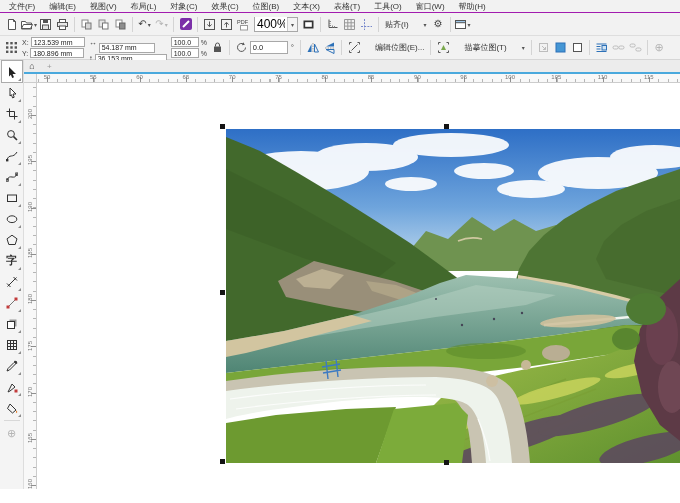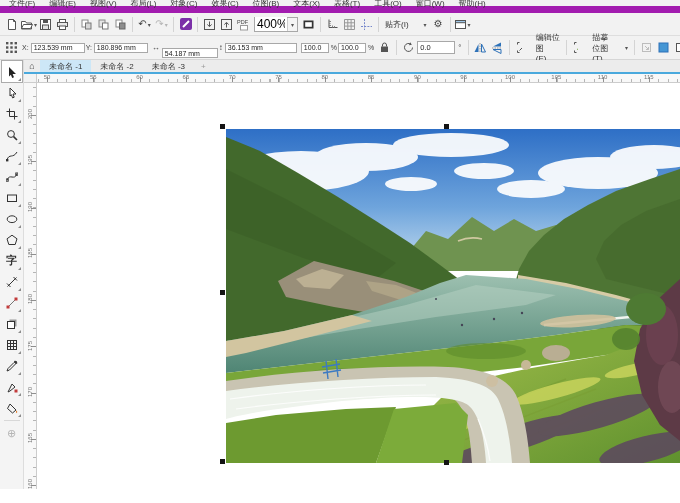--- a/index.html
+++ b/index.html
@@ -15,36 +15,36 @@
   .tspacer { flex:1; }
   .winbtns { display:flex; align-items:center; gap:14px; margin-right:4px; }
   .appwin { width:9px; height:8px; border:1px solid #666; position:relative; background:#fff; }
   .appwin::after { content:''; position:absolute; top:-3px; right:-3px; width:4px; height:4px;
                    border-radius:50%; background:#3fae49; }
   .minbtn { width:8px; height:0; border-bottom:2px solid #333; margin-top:4px; }
   .maxbtn { width:8px; height:7px; border:1px solid #333; }
 
   
   .menubar { height:13px; background:#f2f2f2; display:flex; align-items:center; padding-left:2px;
-             font-size:8px; color:#333; border-bottom:7px solid #a21caf; }
+             font-size:8px; color:#333; border-bottom:1px solid #a21caf; }
   .mitem { padding:0 7px; white-space:nowrap; }
 
   
   .tb { background:#f2f2f2; display:flex; align-items:center; padding:0 3px; }
   .tb1 { height:23px; border-bottom:1px solid #dedede; }
   .tb2 { height:24px; border-bottom:1px solid #d6d6d6; font-size:8px; }
   .tbtn { min-width:17px; height:18px; display:flex; align-items:center; justify-content:center; color:#444; }
   .sep { width:1px; height:15px; background:#d4d4d4; margin:0 3px; flex:none; }
   .dd { font-size:6px; color:#555; margin-left:1px; }
   .glyph { font-size:10px; line-height:1; }
   .dim { color:#b5b5b5; }
   .txtbtn { display:flex; align-items:center; gap:14px; padding:0 3px; font-size:8px; color:#333; }
   .fld { height:10px; border:1px solid #a8a8a8; background:#fff; font-size:7px; padding:0 2px;
          font-family:"Liberation Sans",sans-serif; color:#222; }
-  .xygrp { display:flex; flex-direction:row; gap:1px; margin:0 2px; }
+  .xygrp { display:flex; flex-direction:column; gap:1px; margin:0 2px; }
   .xyrow { display:flex; align-items:center; gap:2px; font-size:7px; color:#444; }
   .combo { display:flex; align-items:center; border:1px solid #a8a8a8; background:#fff; height:15px; margin:0 2px;}
   .combo input { border:none; width:32px; font-size:12px; padding:0 2px; font-family:inherit; }
   .combo .dd { border-left:1px solid #ccc; width:10px; height:100%; display:flex;
                align-items:center; justify-content:center; margin:0; background:#f4f4f4;}
 
   
   .main { display:flex; height:429px; }
   .toolbox { width:24px; background:#f4f4f4; border-right:1px solid #ddd; display:flex;
              flex-direction:column; align-items:center; padding-top:1px; }
@@ -479,25 +479,20 @@
       <span class="tool noflyout">
           <span class="glyph dim" style="font-size:11px">⊕</span>
         </span>
     </div>
 
     <div class="rightcol">
 
       <div class="tabbar">
         <span class="hometab">
             <span>⌂</span>
-          </span>
-        <span style="display:flex">
-            <span class="tab active">未命名 -1</span>
-            <span class="tab">未命名 -2</span>
-            <span class="tab">未命名 -3</span>
           </span>
         <span class="newtab">
             <span>+</span>
           </span>
       </div>
 
       <div class="rulerrow">
         <div class="corner"></div>
         <div class="hruler">
             <span class="hnum" style="left: 10px;">50</span>

